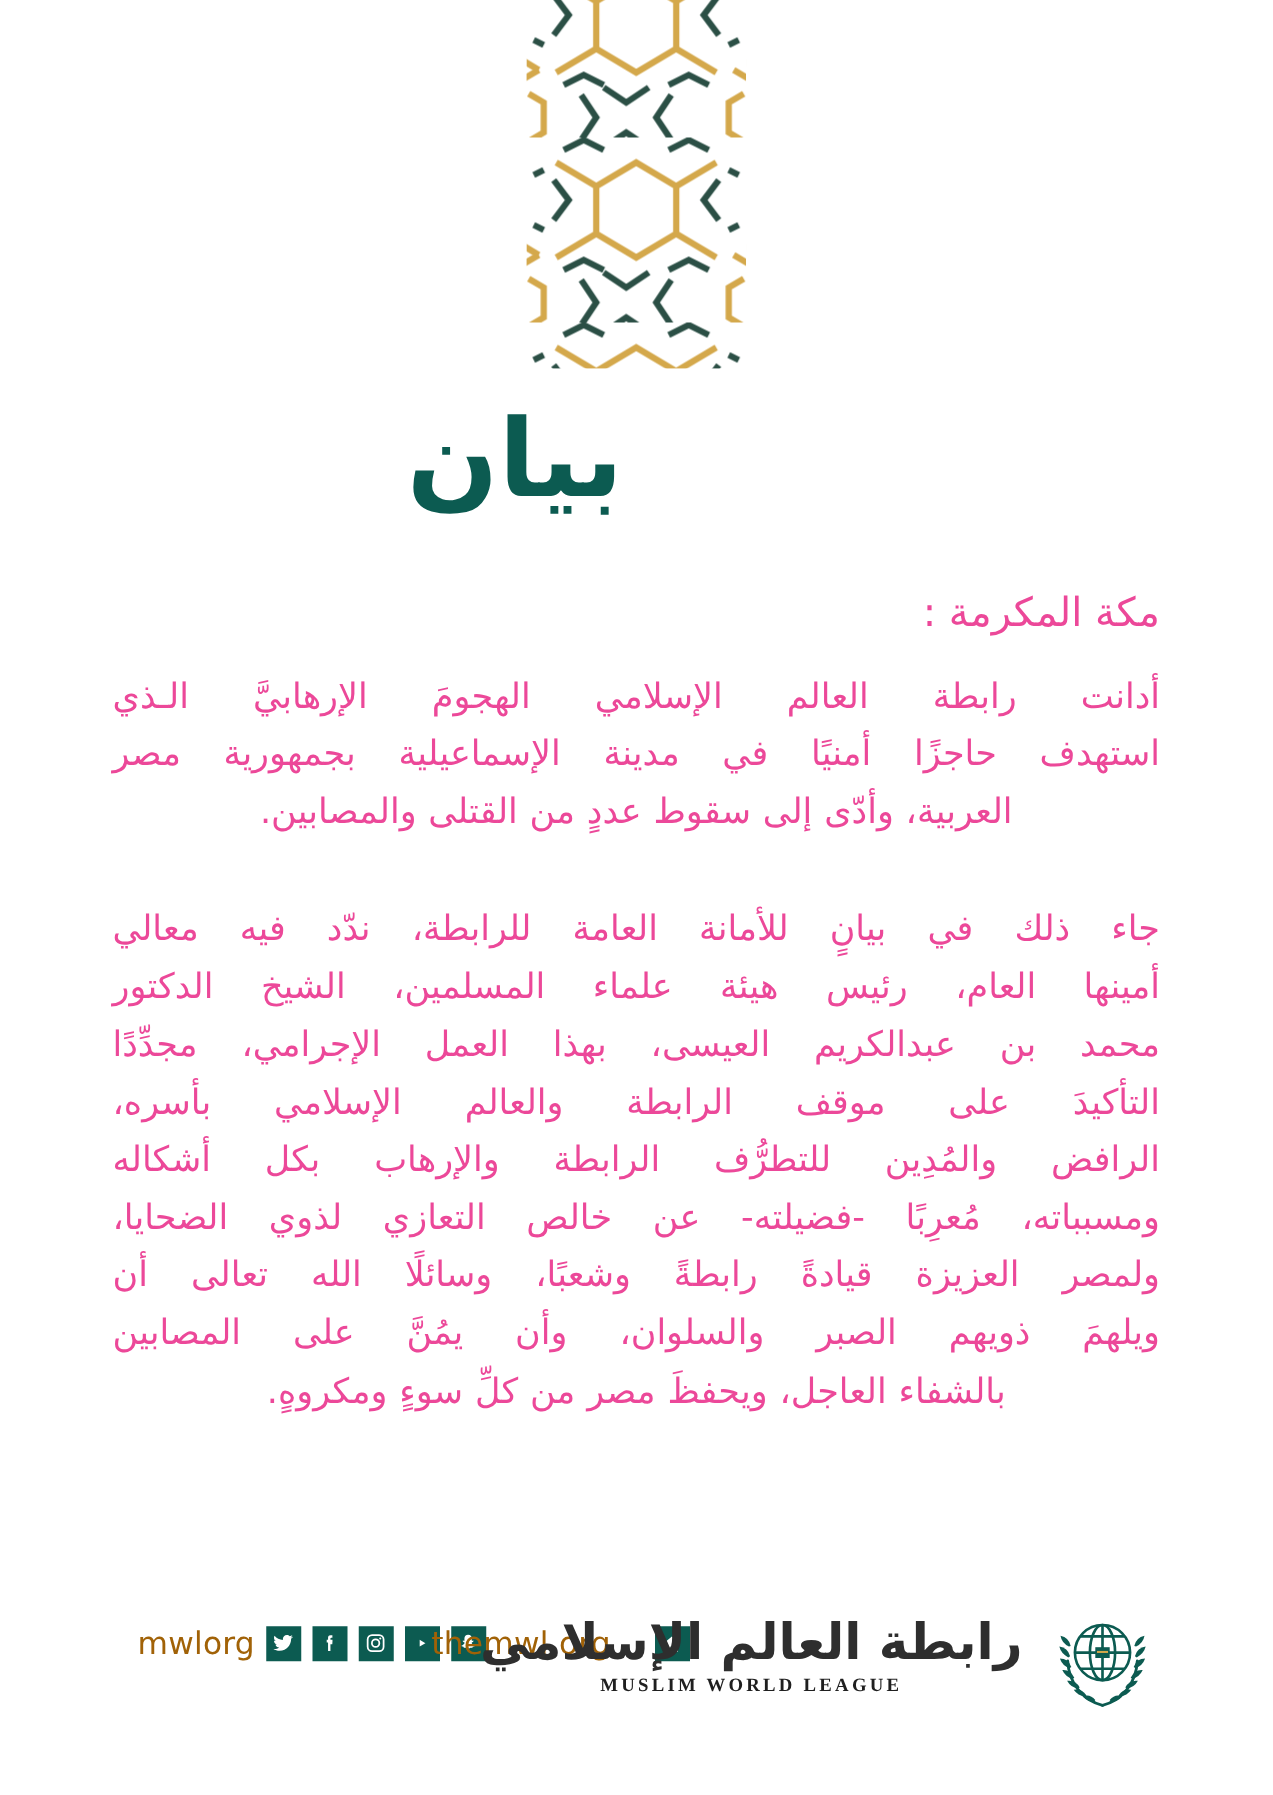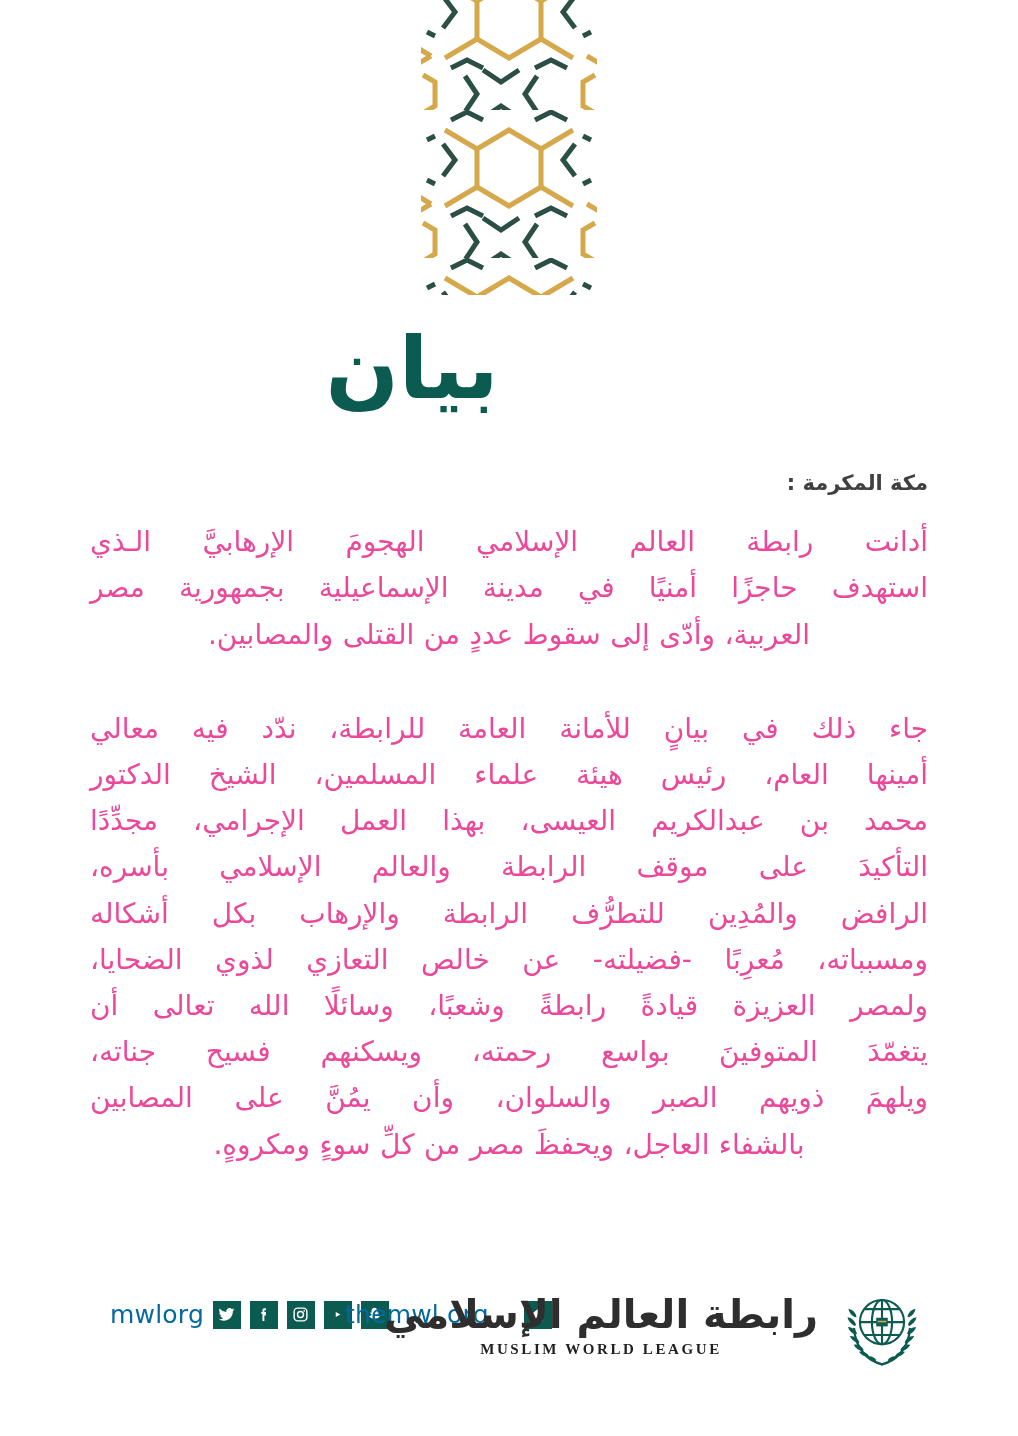--- a/index.html
+++ b/index.html
@@ -44,23 +44,23 @@
   
   .body-block {
     position: absolute;
     top: 470px;
     right: 90px;
     width: 838px;
     direction: rtl;
     text-align: justify;
   }
   .dateline {
-    color: #404040;
-    font-size: 21px;
-    font-weight: 700;
+    color: #ec4899;
+    font-size: 32px;
+    font-weight: 400;
     text-align: right;
     margin: 0 0 22px 0;
     line-height: 1.3;
   }
   .para {
     color: #ec4899;
     font-size: 28px;
     line-height: 1.65;
     margin: 0;
     text-align: justify;
@@ -88,21 +88,21 @@
   }
   .social-group {
     position: absolute;
     left: 108px;
     top: 24px;
     display: flex;
     align-items: center;
     direction: ltr;
   }
   .handle {
-    color: #0369a1;
+    color: #a16207;
     font-size: 25px;
     font-weight: 400;
     letter-spacing: 0.2px;
     margin-left: 2px;
   }
   .icon-chip {
     width: 28px;
     height: 28px;
     background: #0c5b51;
     margin-left: 9px;
@@ -214,21 +214,20 @@
   </p>
 
   <p class="para">
     <span class="line">جاء ذلك في بيانٍ للأمانة العامة للرابطة، ندّد فيه معالي</span>
     <span class="line">أمينها العام، رئيس هيئة علماء المسلمين، الشيخ الدكتور</span>
     <span class="line">محمد بن عبدالكريم العيسى، بهذا العمل الإجرامي، مجدِّدًا</span>
     <span class="line">التأكيدَ على موقف الرابطة والعالم الإسلامي بأسره،</span>
     <span class="line">الرافض والمُدِين للتطرُّف الرابطة والإرهاب بكل أشكاله</span>
     <span class="line">ومسبباته، مُعرِبًا -فضيلته- عن خالص التعازي لذوي الضحايا،</span>
     <span class="line">ولمصر العزيزة قيادةً رابطةً وشعبًا، وسائلًا الله تعالى أن</span>
-    <span class="line">يتغمّدَ المتوفينَ بواسع رحمته، ويسكنهم فسيح جناته،</span>
     <span class="line">ويلهمَ ذويهم الصبر والسلوان، وأن يمُنَّ على المصابين</span>
     <span class="line last">بالشفاء العاجل، ويحفظَ مصر من كلِّ سوءٍ ومكروهٍ.</span>
   </p>
 </div>
 
 <div class="footer">
 
   <div class="social-group">
     <span class="handle">mwlorg</span>
 

